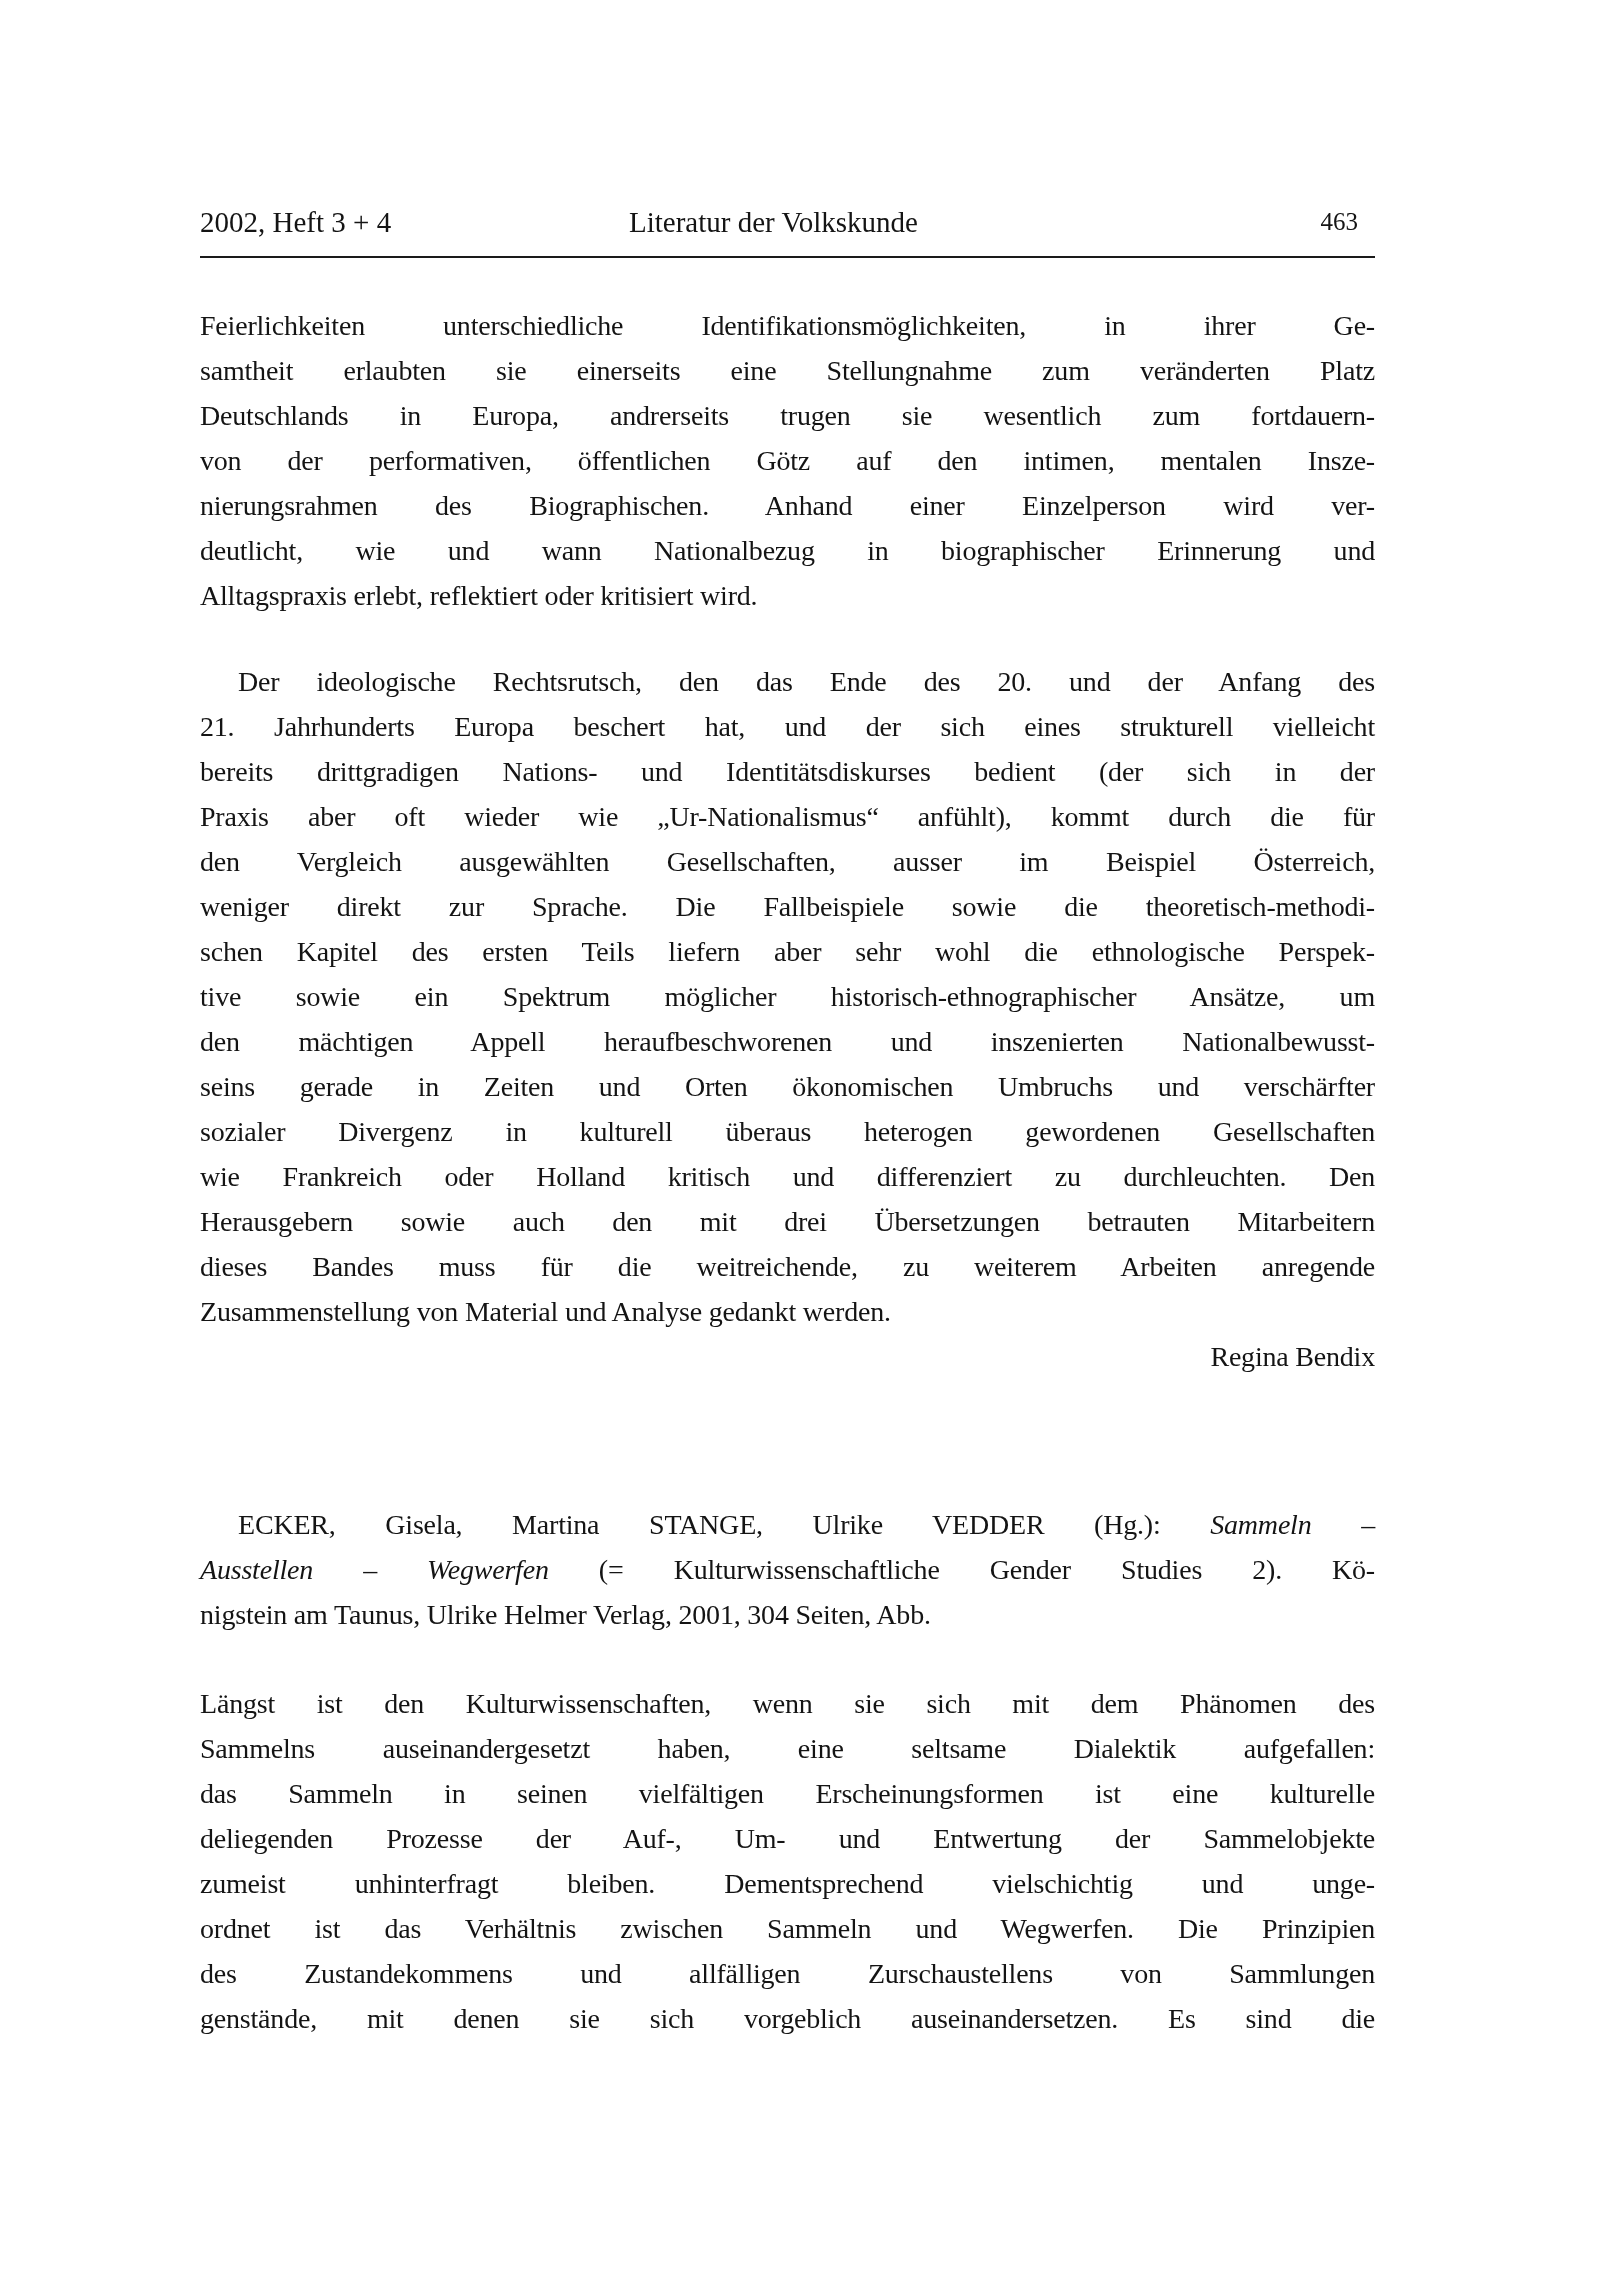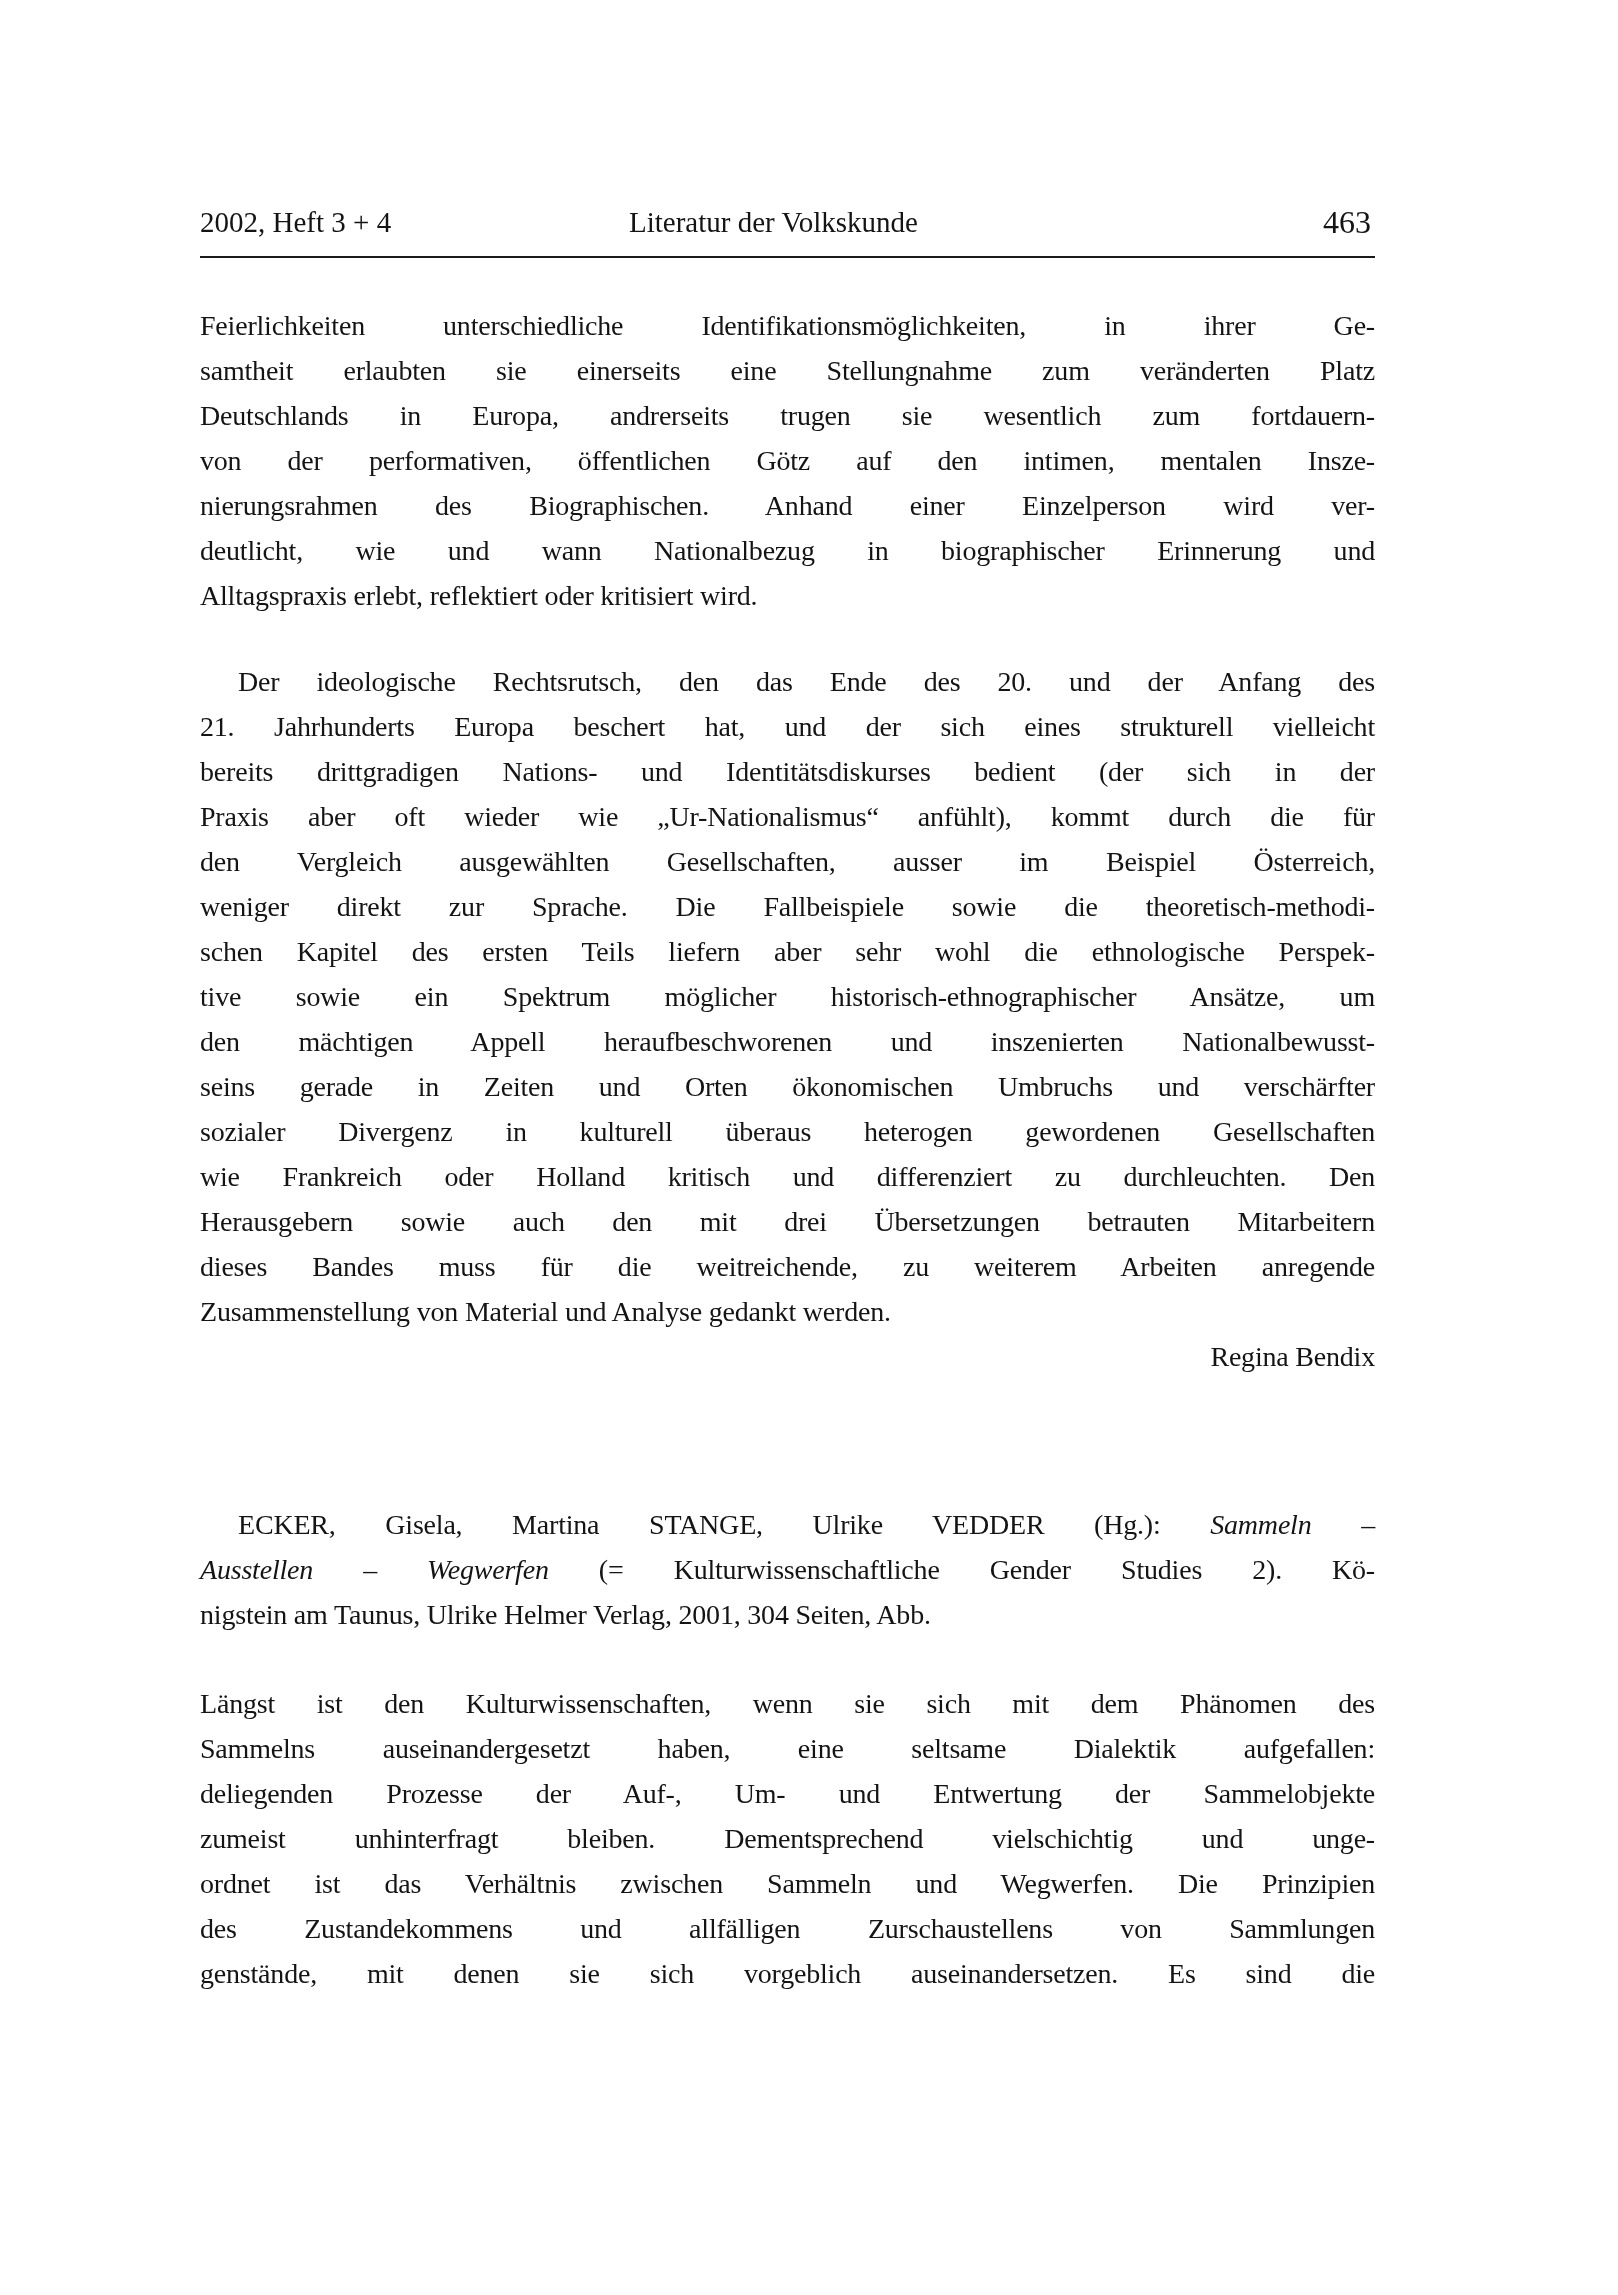--- a/index.html
+++ b/index.html
@@ -8,21 +8,21 @@
     font-family: "Liberation Serif", "DejaVu Serif", serif;
     color: #141414;
   }
   .page { position: absolute; left: 0; top: 0; width: 1618px; height: 2295px; }
   .running-head {
     position: absolute; left: 200px; top: 202px; width: 1175px; height: 40px;
     font-size: 29px; line-height: 40px;
   }
   .rh-left { position: absolute; left: 0; top: 0; }
   .rh-center { position: absolute; left: 429px; top: 0; }
-  .rh-right { position: absolute; right: 4px; top: 0; font-size: 32px; }
+  .rh-right { position: absolute; right: 17px; top: 0; font-size: 25px; }
   .rule {
     position: absolute; left: 200px; top: 256px; width: 1175px; height: 2.4px;
     background: #1a1a1a;
   }
   .block { position: absolute; left: 200px; width: 1175px; }
   .line {
     display: block; height: 45px; line-height: 45px; font-size: 28px;
     white-space: nowrap; text-align: justify; text-align-last: justify;
     letter-spacing: -0.2px;
   }
@@ -74,20 +74,21 @@
 
   <div class="block" style="top:1502px;">
     <span class="line indent"><span>ECKER, Gisela, Martina STANGE, Ulrike VEDDER (Hg.): </span><em>Sammeln –</em></span>
     <span class="line"><em>Ausstellen – Wegwerfen</em><span> (= Kulturwissenschaftliche Gender Studies 2). Kö-</span></span>
     <span class="line last">nigstein am Taunus, Ulrike Helmer Verlag, 2001, 304 Seiten, Abb.</span>
   </div>
 
   <div class="block" style="top:1681px;">
     <span class="line">Längst ist den Kulturwissenschaften, wenn sie sich mit dem Phänomen des</span>
     <span class="line">Sammelns auseinandergesetzt haben, eine seltsame Dialektik aufgefallen:</span>
+    <span class="line">das Sammeln in seinen vielfältigen Erscheinungsformen ist eine kulturelle</span>
     <span class="line">deliegenden Prozesse der Auf-, Um- und Entwertung der Sammelobjekte</span>
     <span class="line">zumeist unhinterfragt bleiben. Dementsprechend vielschichtig und unge-</span>
     <span class="line">ordnet ist das Verhältnis zwischen Sammeln und Wegwerfen. Die Prinzipien</span>
     <span class="line">des Zustandekommens und allfälligen Zurschaustellens von Sammlungen</span>
     <span class="line">genstände, mit denen sie sich vorgeblich auseinandersetzen. Es sind die</span>
   </div>
 
 </div>
 
 

